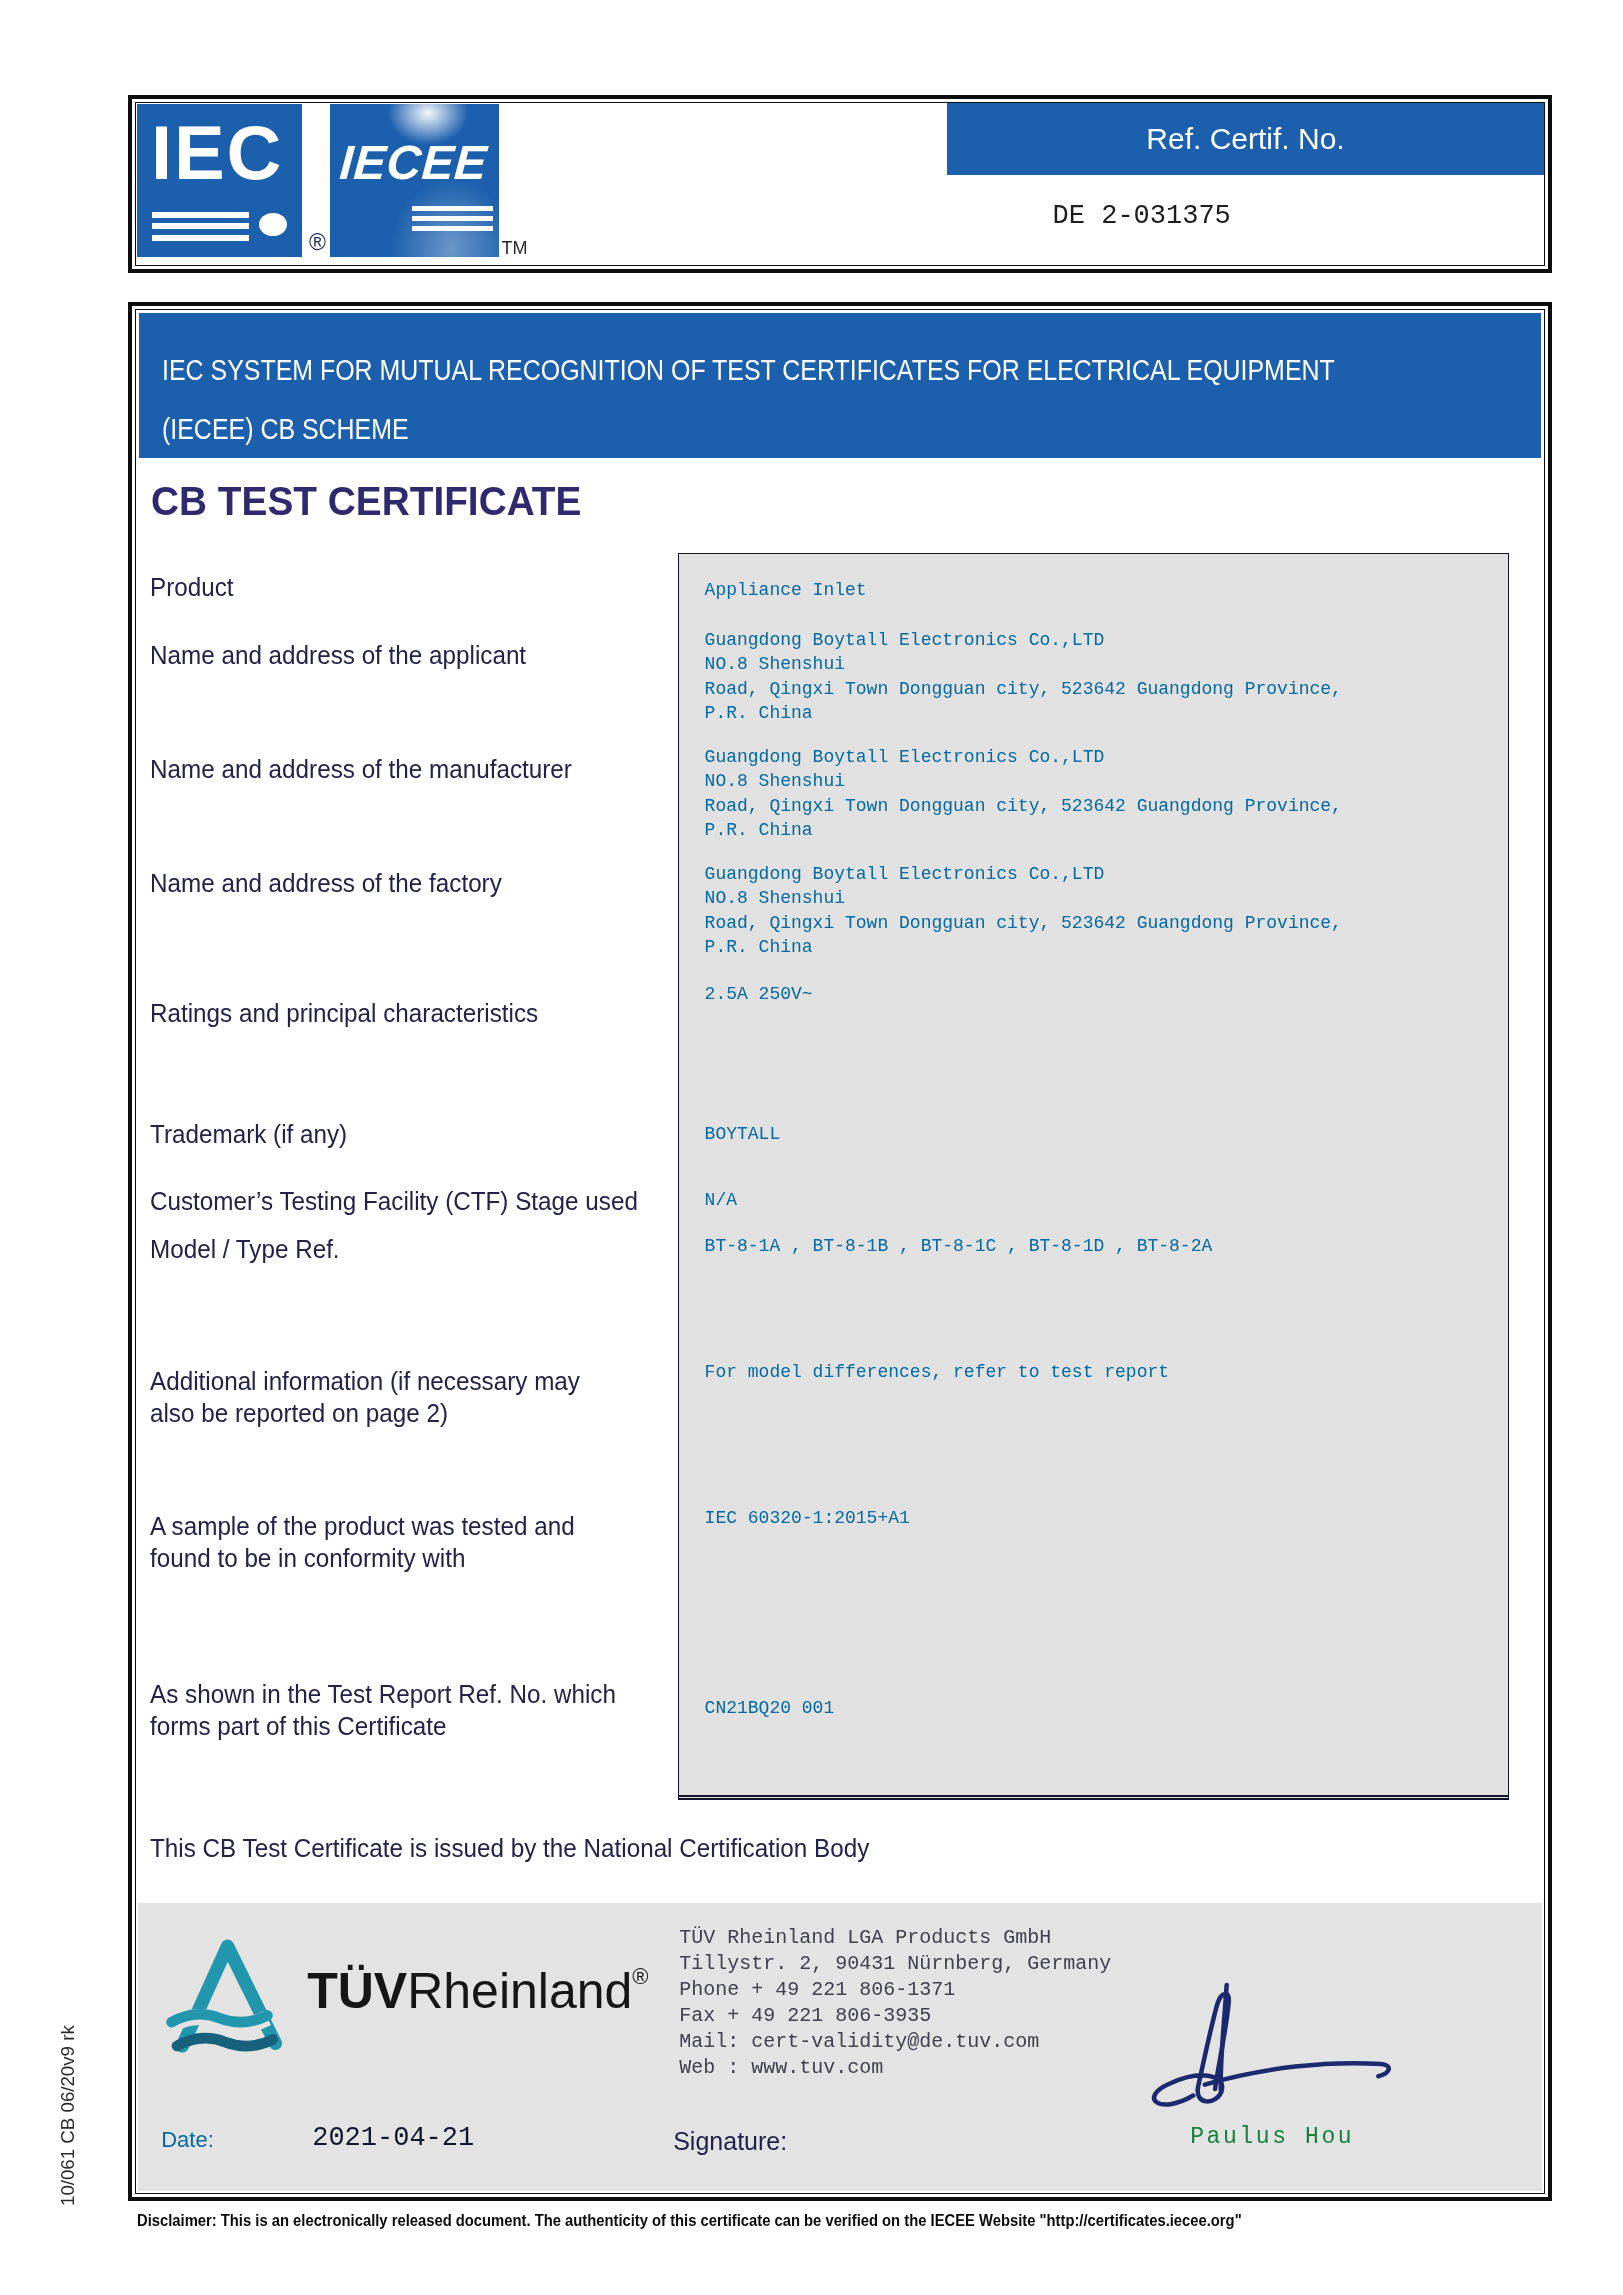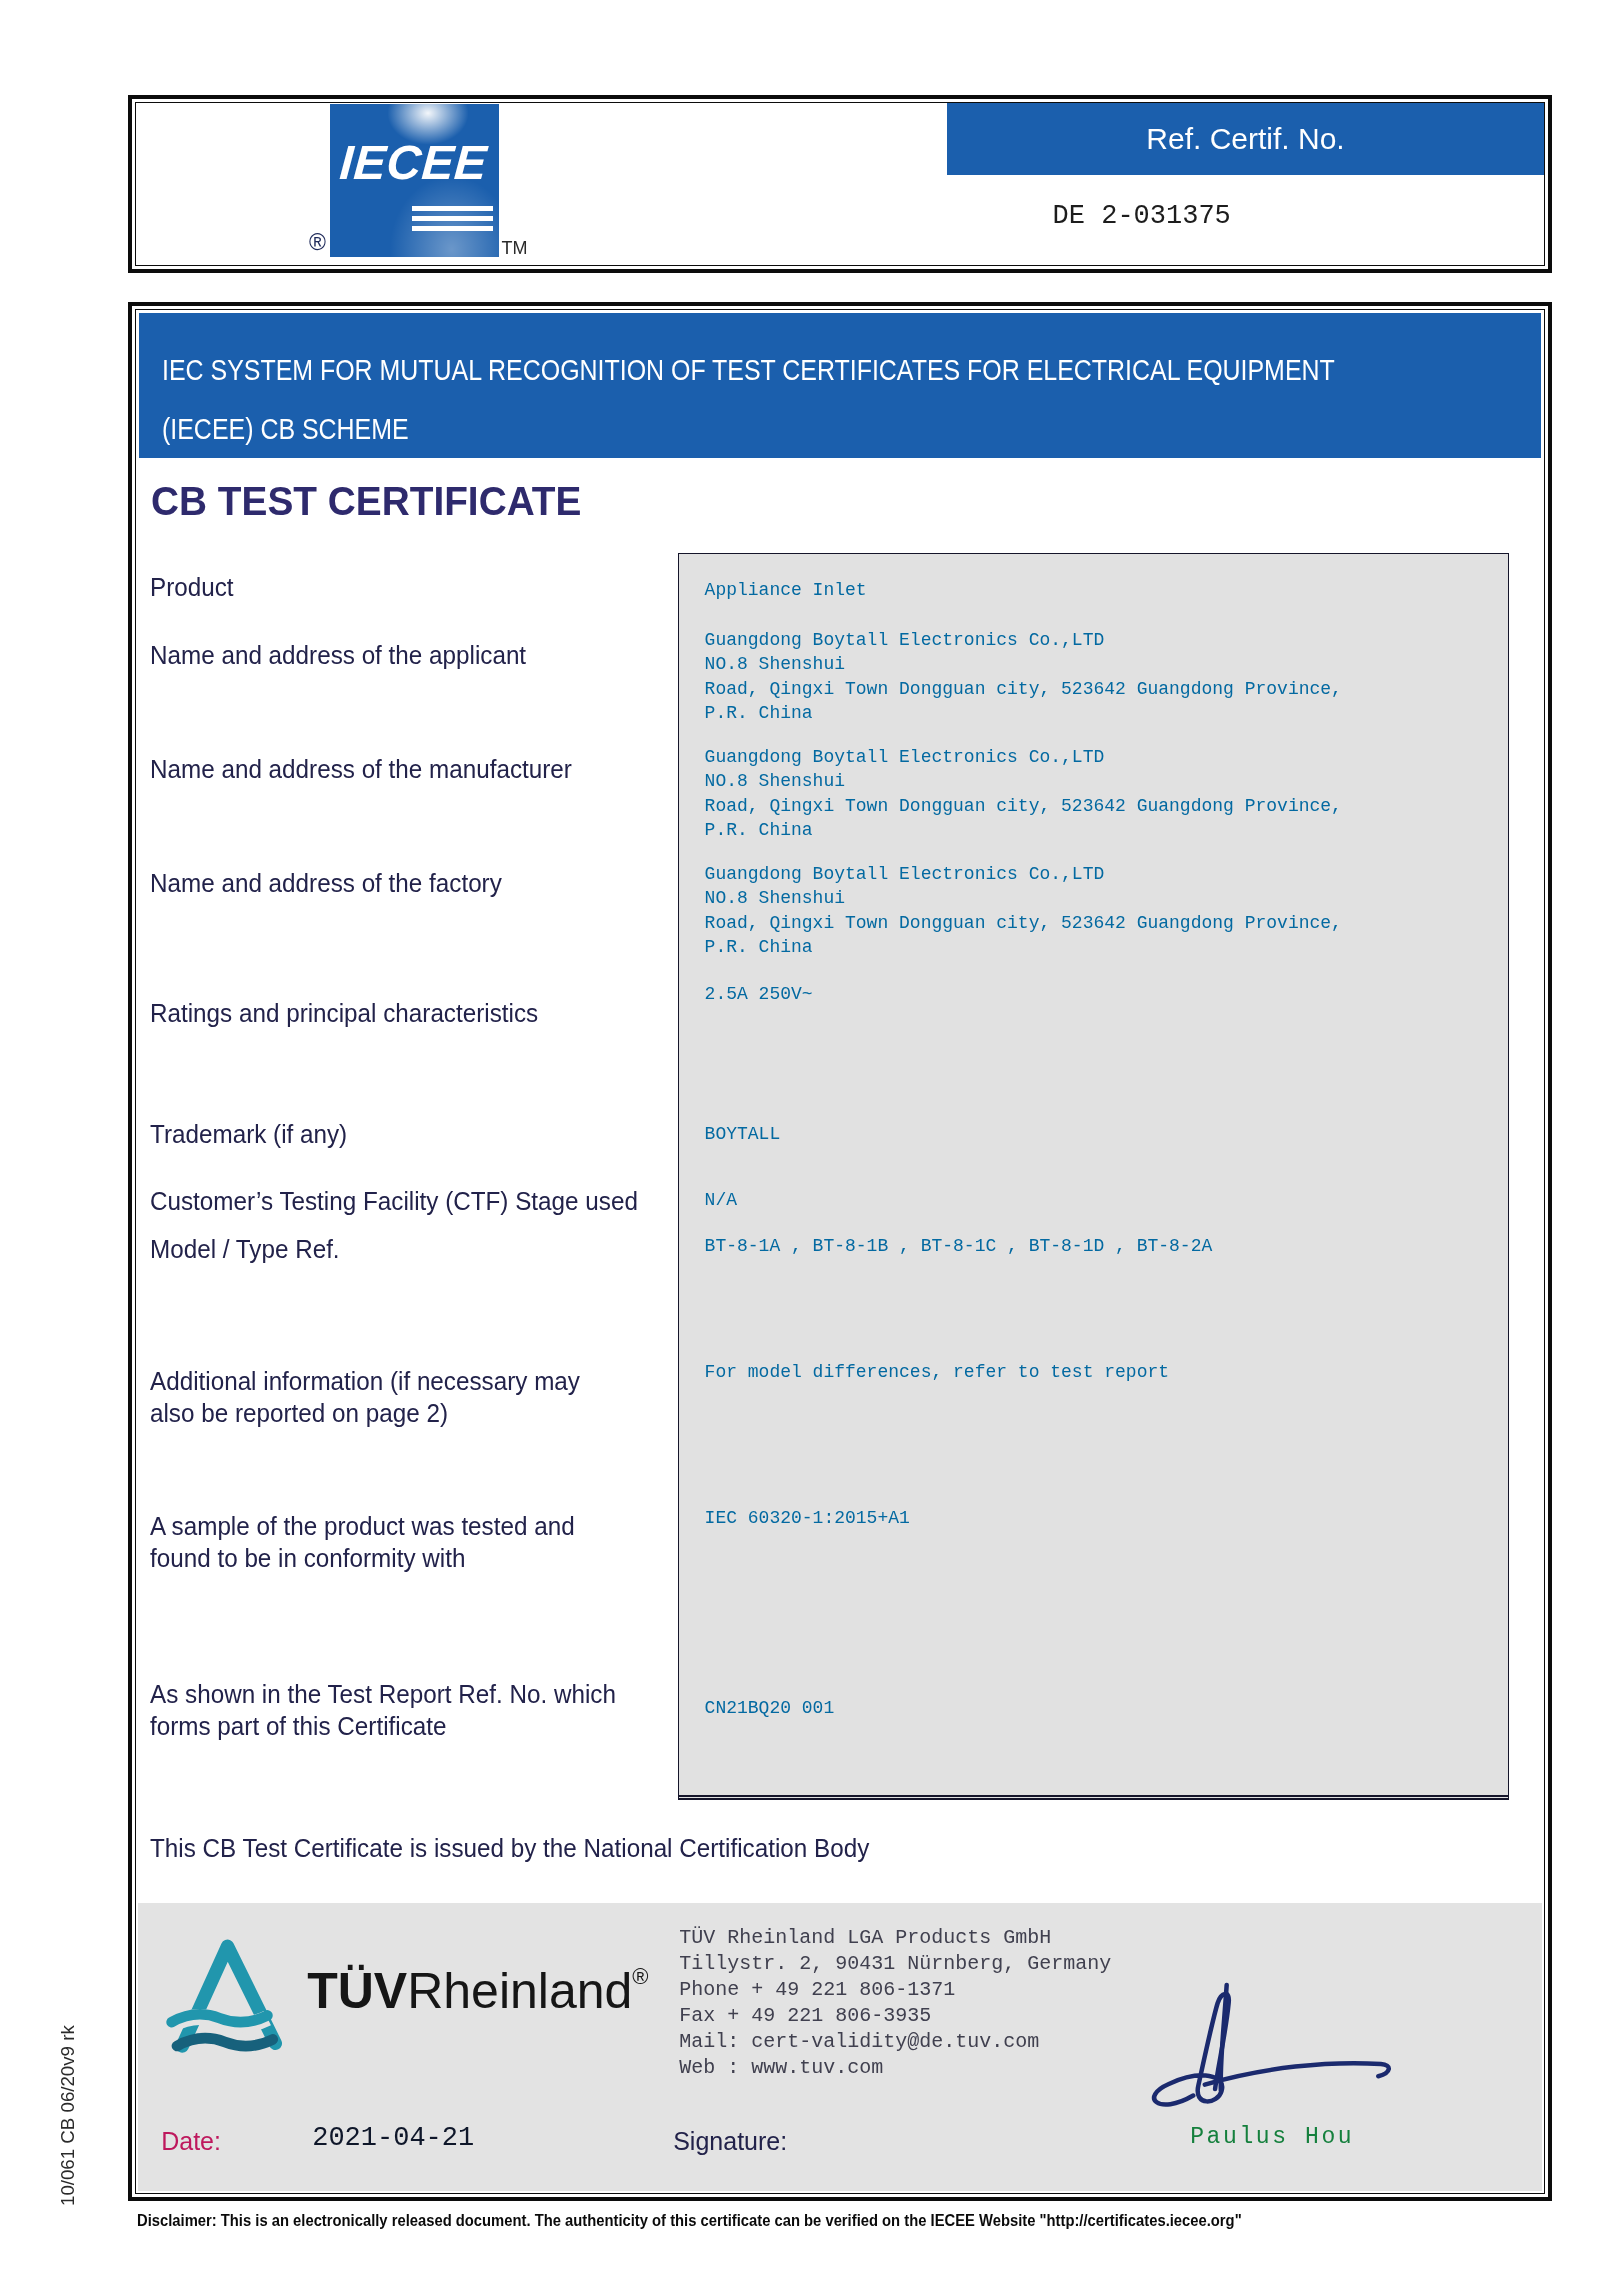--- a/index.html
+++ b/index.html
@@ -52,38 +52,47 @@
   .tuv-icon{position:absolute;left:23px;top:26px;}
   .tuv-brand{position:absolute;left:169px;top:59px;color:#161616;font-size:50px;white-space:nowrap;}
   .tuv-brand .b{font-weight:700;}
   .tuv-brand .r{font-weight:400;}
   .tuv-brand .reg{font-size:22px;vertical-align:24.5px;}
   .addr{position:absolute;left:541px;top:22px;color:#40404f;
       font-family:"Liberation Mono","DejaVu Sans Mono",monospace;font-size:20px;line-height:26px;white-space:pre-line;}
   .sig-svg{position:absolute;left:991px;top:64px;}
   .signatory{position:absolute;left:1052px;top:221px;color:#15803d;letter-spacing:2.6px;
       font-family:"Liberation Mono","DejaVu Sans Mono",monospace;font-size:23px;}
-  .date-lbl{position:absolute;left:23px;top:224px;color:#be185d;font-size:25px;}
+  .date-lbl{position:absolute;left:23px;top:224px;color:#0369a1;font-size:22px;}
   .date-val{position:absolute;left:174px;top:220px;color:#0f172a;
       font-family:"Liberation Mono","DejaVu Sans Mono",monospace;font-size:27px;}
   .sign-lbl{position:absolute;left:535px;top:224px;color:#22224a;font-size:25px;}
   
   .vcode{position:absolute;left:57px;top:2206px;transform:rotate(-90deg);transform-origin:left top;
       font-size:18.7px;color:#2a2a2a;white-space:nowrap;}
   .disclaimer{position:absolute;left:137px;top:2210px;font-size:17.4px;font-weight:700;color:#0a0a0a;
       transform:scaleX(0.85);transform-origin:left top;white-space:nowrap;}
 </style>
 </head>
 <body>
 
 <div class="page">
 
   <div class="dframe box1">
     <div class="inner">
       <div class="logo-cell">
+        <div class="iec-panel">
+          <div class="iec-text">IEC</div>
+          <div class="iec-bars">
+            <div class="bar"></div>
+              <div class="bar"></div>
+              <div class="bar"></div>
+            <div class="iec-dot"></div>
+          </div>
+        </div>
         <div class="reg-mark">®</div>
         <div class="iecee-panel">
           <div class="iecee-glow"></div>
           <div class="iecee-text">IECEE</div>
           <div class="iecee-bars">
             <div class="bar"></div>
               <div class="bar"></div>
               <div class="bar"></div>
           </div>
         </div>

